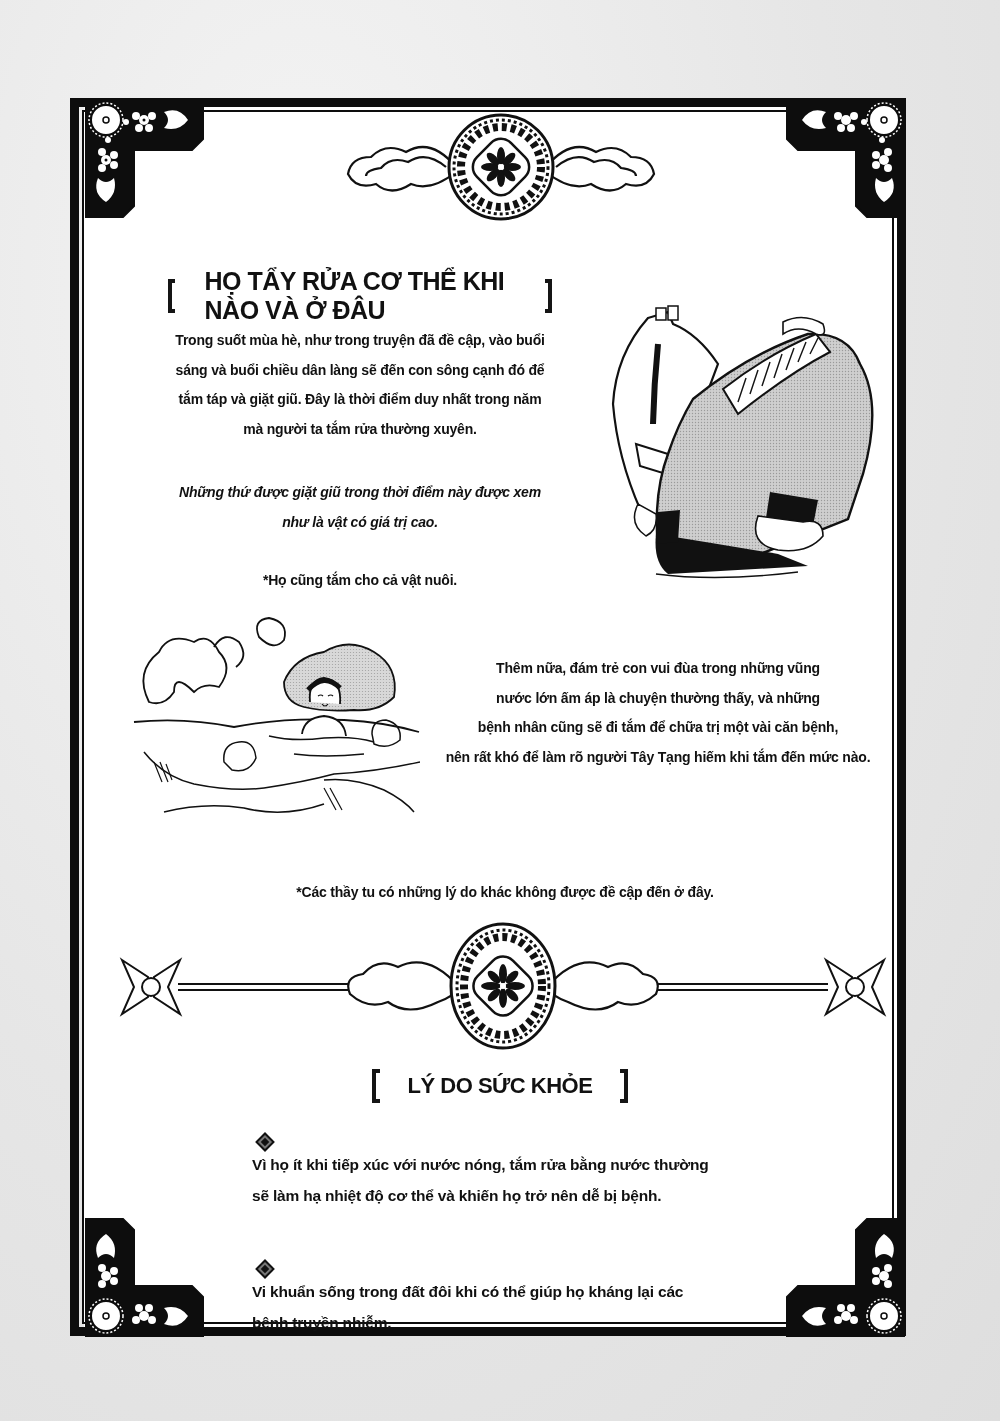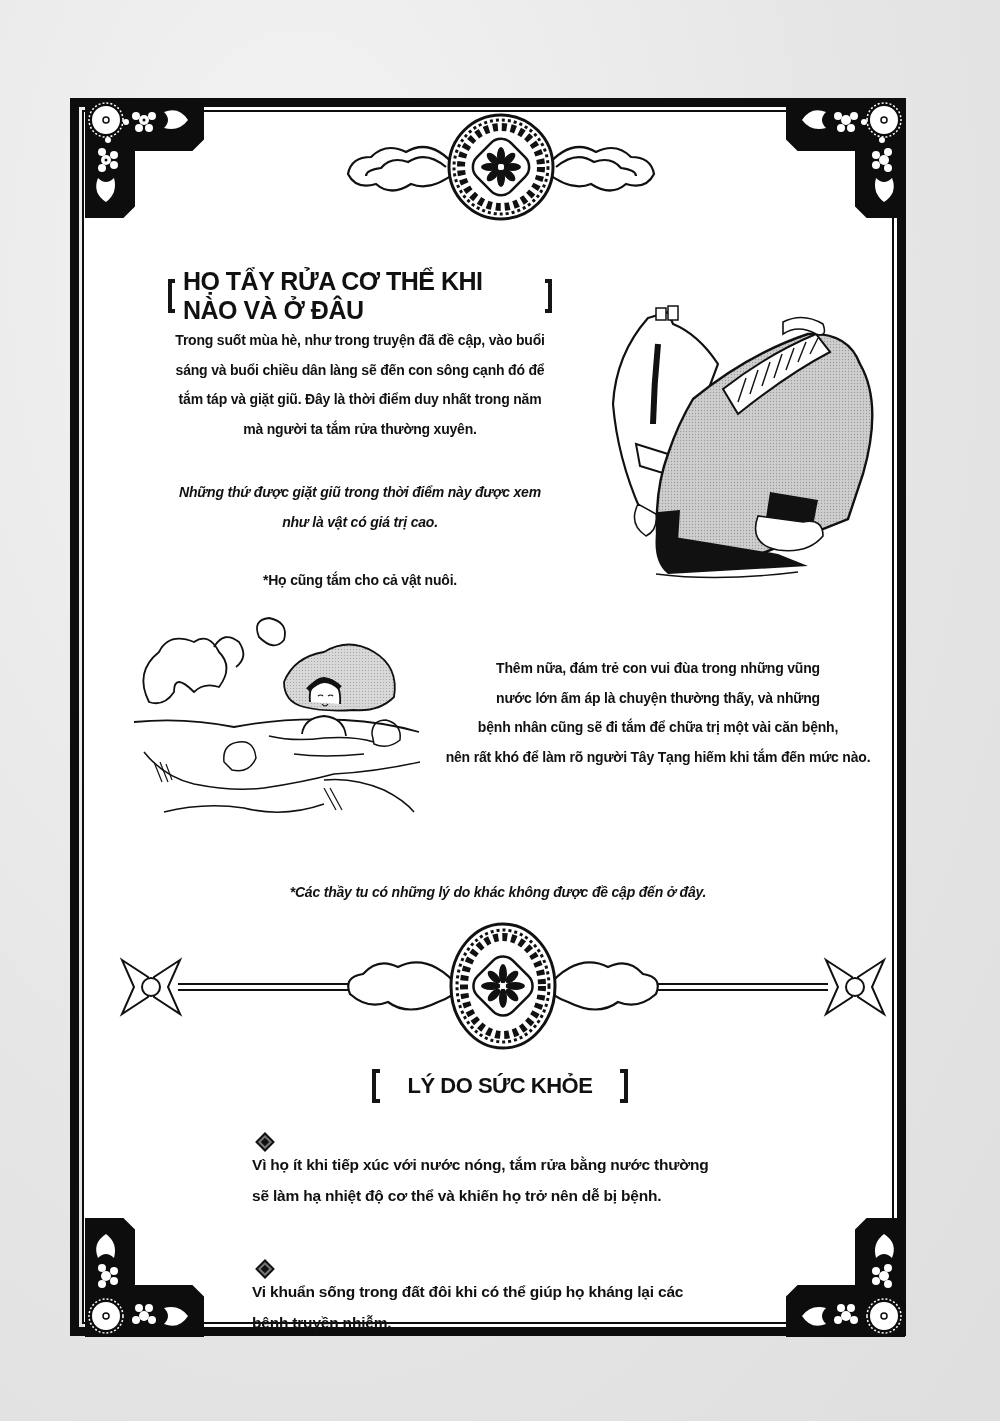--- a/index.html
+++ b/index.html
@@ -29,41 +29,41 @@
   .c-bl { left:84px; top:1218px; transform:scaleY(-1); }
   .c-br { left:786px; top:1218px; transform:scale(-1,-1); }
 
   .ornament-top { position:absolute; left:336px; top:112px; width:330px; height:110px; }
   .ornament-mid { position:absolute; left:118px; top:922px; width:770px; height:128px; }
   .ornament-top svg, .ornament-mid svg { width:100%; height:100%; display:block; }
 
   .heading {
     position:absolute; display:flex; align-items:center; justify-content:center;
     font-family:"Liberation Sans Narrow","Liberation Sans", sans-serif;
-    font-weight:700; letter-spacing:-0.5px; color:#111;
+    font-weight:700; letter-spacing:-0.5px; color:#111;gap:22px;
   }
   .bracket {
     display:inline-block; width:8px; height:34px; border:4px solid #151515;
     box-sizing:border-box;
   }
   .bracket.left { border-right:none; }
   .bracket.right { border-left:none; }
   .h1 { left:160px; top:276px; width:400px; height:40px; font-size:25px; }
   .h1 .bracket { margin:0 8px; }
   .h2 { left:372px; top:1064px; width:256px; height:44px; font-size:22px; justify-content:space-between; }
 
   .text {
     position:absolute; text-align:center; font-weight:700; font-size:14px;
     line-height:29.5px; font-family:"Liberation Sans", sans-serif; letter-spacing:-0.2px;
   }
   .p1 { left:150px; top:326px; width:420px; }
   .p2 { left:150px; top:478px; width:420px;font-style:italic; }
   .p3 { left:150px; top:566px; width:420px; }
   .p4 { left:400px; top:654px; width:516px; }
-  .p5 { left:258px; top:878px; width:480px;font-style:italic; }
+  .p5 { left:265px; top:878px; width:480px; }
 
   .bullets { position:absolute; left:252px; top:1128px; width:520px; }
   .bullet { display:flex; align-items:flex-start; margin-bottom:44px;flex-direction:column; }
   .diamond {
     width:14px; height:14px; background:#111; transform:rotate(45deg);
     margin:7px 26px 0 6px; flex:0 0 auto; box-shadow: inset 0 0 0 2px #111, inset 0 0 0 4px #777;
   }
   .bullet-text {
     font-weight:700; font-size:15.5px; line-height:31px; text-align:left;
     font-family:"Liberation Sans", sans-serif; letter-spacing:-0.2px;

